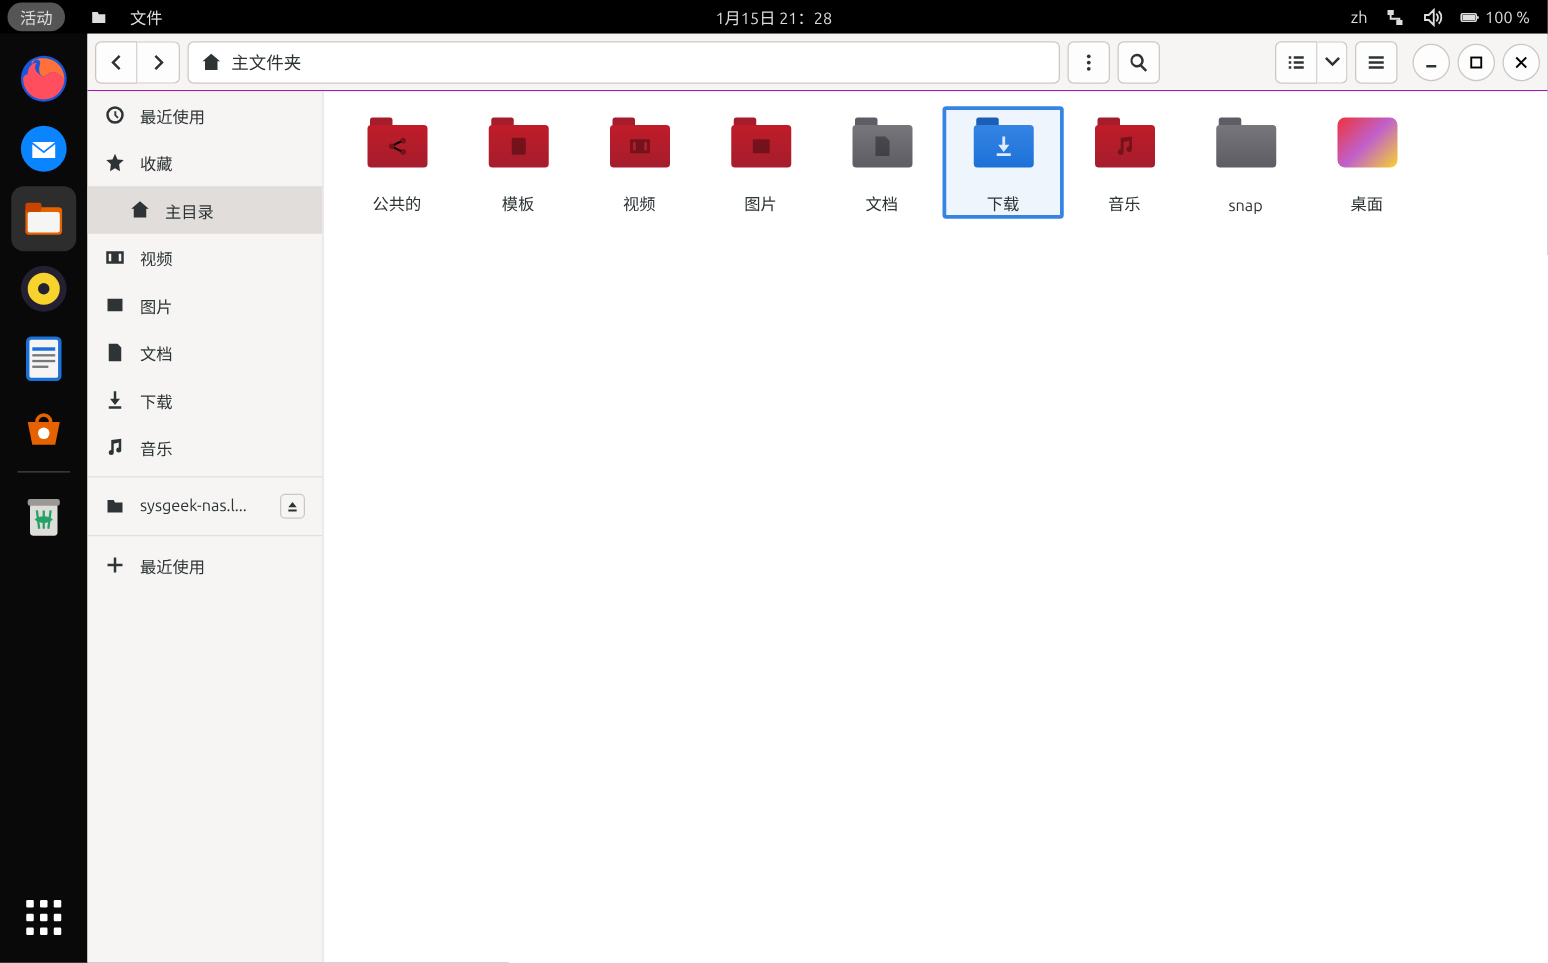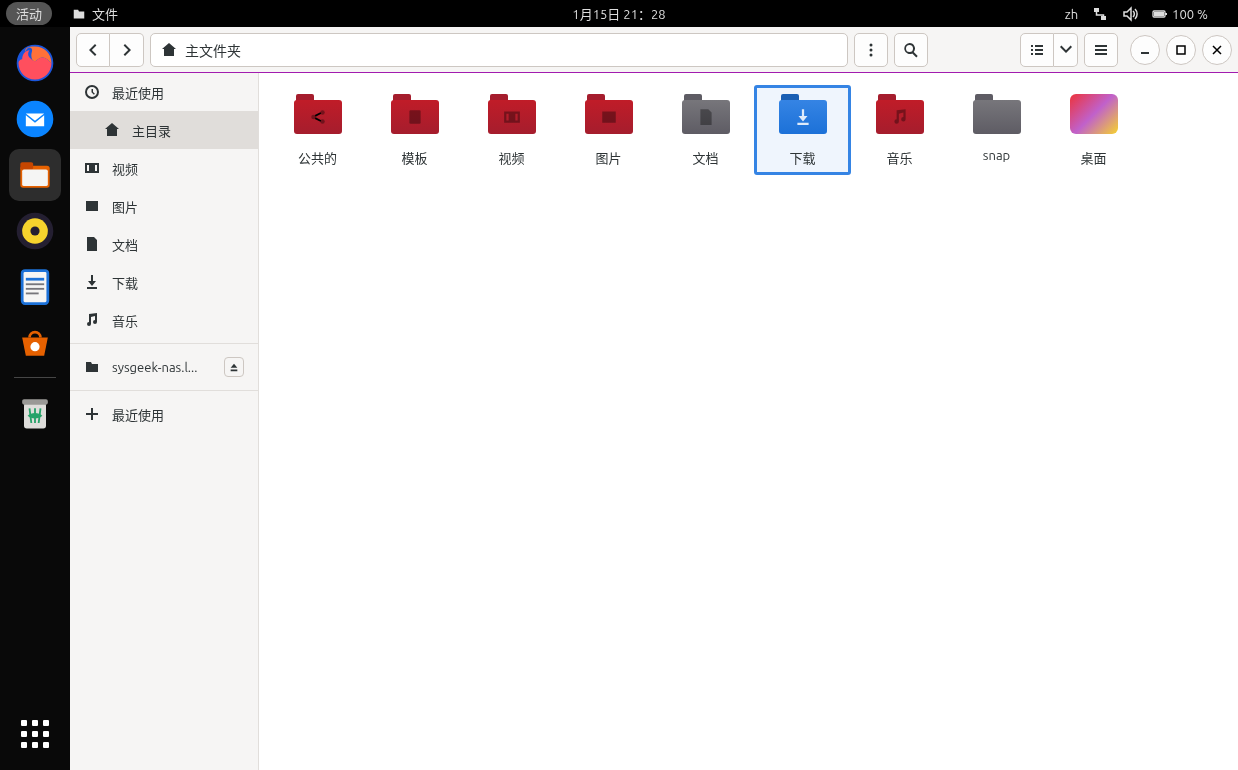--- a/index.html
+++ b/index.html
@@ -1,23 +1,23 @@
 <!DOCTYPE html>
 <html><head>
 <meta charset="utf-8">
 <style>
 * { margin: 0; padding: 0; box-sizing: border-box; font-family: "Ubuntu", "Noto Sans CJK SC", sans-serif; }
 html, body { width: 1238px; height: 770px; overflow: hidden; background: #1a1a1a; }
 
 
 .top-panel { height: 27px; background: #000; color: #ddd; display: flex; align-items: center; font-size: 13px; }
 .activities-btn { background: #555; border-radius: 12px; padding: 2px 10px; margin-left: 6px; }
-.app-indicator { display: flex; align-items: center; gap: 6px; margin-left: 20px; }
+.app-indicator { display: flex; align-items: center; gap: 18px; margin-left: 20px; }
 .datetime { position: absolute; left: 50%; transform: translateX(-50%); }
-.tray { margin-left: auto; display: flex; align-items: center; gap: 14px; padding-right: 30px; }
+.tray { margin-left: auto; display: flex; align-items: center; gap: 14px; padding-right: 14px; }
 .tray svg { width: 16px; height: 16px; fill: #ddd; }
 
 
 .dock { position: absolute; left: 0; top: 27px; bottom: 0; width: 70px; background: rgba(0,0,0,0.65); display: flex; flex-direction: column; align-items: center; padding-top: 10px; gap: 4px; }
 .dock-item { width: 52px; height: 52px; border-radius: 10px; display: flex; align-items: center; justify-content: center; }
 .dock-item.active { background: rgba(255,255,255,0.15); }
 .dock-item svg { width: 44px; height: 44px; }
 .dock-divider { width: 42px; height: 1px; background: rgba(255,255,255,0.25); margin: 4px 0; }
 .dock-spacer { flex: 1; }
 .app-grid { width: 52px; height: 52px; display: flex; align-items: center; justify-content: center; margin-bottom: 10px; }
@@ -46,21 +46,21 @@
 .sidebar-item { height: 38px; display: flex; align-items: center; gap: 12px; padding: 0 14px; font-size: 13px; color: #2e3436; }
 .sidebar-item.active { background: #e0ddda; padding-left: 34px; }
 .sidebar-item svg { width: 16px; height: 16px; fill: #2e3436; flex-shrink: 0; }
 .sidebar-sep { height: 1px; background: #e1dedb; margin: 4px 0; }
 .eject-btn { margin-left: auto; width: 20px; height: 20px; border: 1px solid #cdc7c2; border-radius: 4px; display: flex; align-items: center; justify-content: center; }
 .eject-btn svg { width: 10px; height: 10px; }
 
 
 .icon-area { flex: 1; background: #fff; padding: 12px 10px; }
 .icon-grid { display: flex; flex-wrap: wrap; gap: 0; }
-.folder-item { width: 97px; height: 90px; display: flex; flex-direction: column; align-items: center; gap: 14px; padding-top: 6px; border: 3px solid transparent; border-radius: 3px; }
+.folder-item { width: 97px; height: 90px; display: flex; flex-direction: column; align-items: center; gap: 0; padding-top: 6px; border: 3px solid transparent; border-radius: 3px; justify-content: space-between; }
 .folder-item.selected { border-color: #3584e4; background: rgba(53,132,228,0.08); }
 .folder-icon { width: 48px; height: 40px; position: relative; }
 .folder-icon .tab { position: absolute; top: 0; left: 2px; width: 18px; height: 8px; border-radius: 2px 2px 0 0; }
 .folder-icon .body { position: absolute; top: 6px; left: 0; right: 0; bottom: 0; border-radius: 3px; display: flex; align-items: center; justify-content: center; }
 .folder-icon .body svg { width: 18px; height: 18px; fill: rgba(0,0,0,0.35); }
 .folder-label { font-size: 13px; color: #2e3436; text-align: center; }
 
 
 .f-red .tab { background: #a51d2d; }
 .f-red .body { background: linear-gradient(#c01c28,#a51d2d); }
@@ -336,20 +336,26 @@
   </div>
 
   <div class="content">
     <div class="sidebar" id="sidebar">
         <div class="sidebar-item">
           <svg>
             <use href="#i-clock"></use>
           </svg>
           <span>最近使用</span>
         </div>
+        <div class="sidebar-item">
+          <svg>
+            <use href="#i-star"></use>
+          </svg>
+          <span>收藏</span>
+        </div>
         <div class="sidebar-item active">
           <svg>
             <use href="#i-home"></use>
           </svg>
           <span>主目录</span>
         </div>
         <div class="sidebar-item">
           <svg>
             <use href="#i-video"></use>
           </svg>

